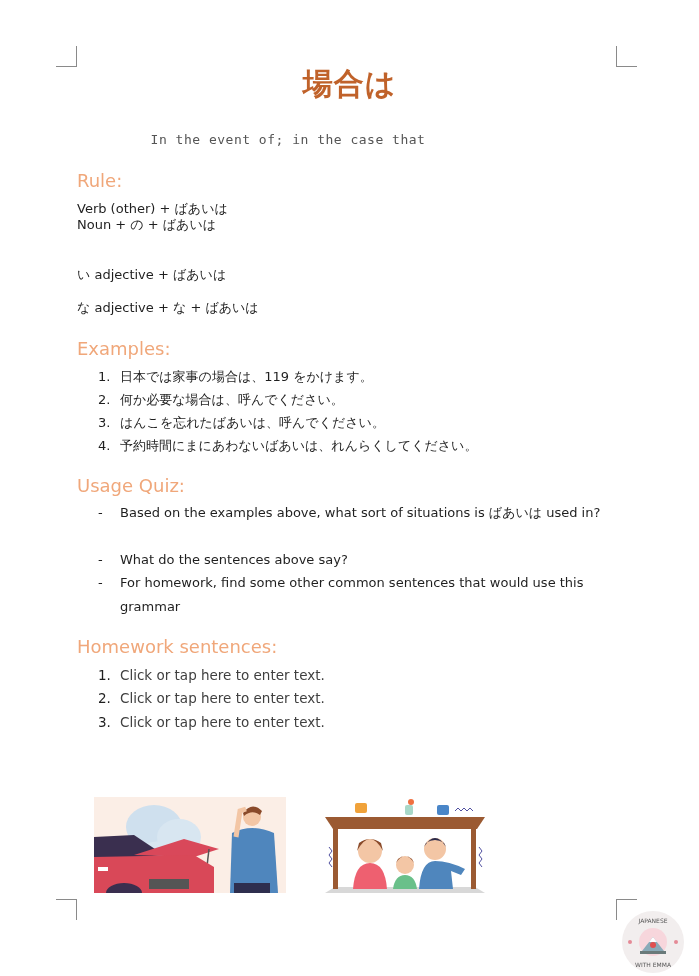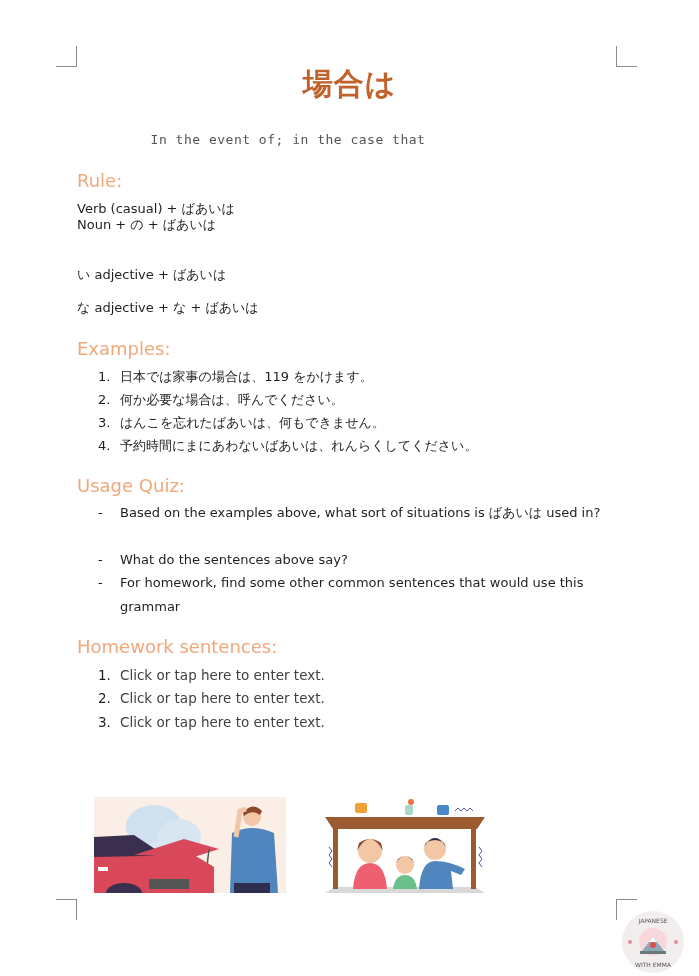--- a/index.html
+++ b/index.html
@@ -41,34 +41,34 @@
 <div class="corner tr"></div>
 <div class="corner bl"></div>
 <div class="corner br"></div>
 
 <div class="title-block">
   <div class="title">場合は</div>
 </div>
 <div class="subtitle">In the event of; in the case that</div>
 
 <div class="heading" style="top:170px;">Rule:</div>
-<div class="rule-line" style="top:200px;">Verb (casual) + ばあいは</div>
+<div class="rule-line" style="top:200px;">Verb (other) + ばあいは</div>
 <div class="rule-line" style="top:216px;">Noun + の  +  ばあいは</div>
 <div class="rule-line" style="top:266px;">い adjective + ばあいは</div>
 <div class="rule-line" style="top:299px;">な adjective + な + ばあいは</div>
 
 <div class="heading" style="top:338px;">Examples:</div>
 <div class="ex-line" style="top:368px;">
   <span class="ex-num">1.</span><span>日本では家事の場合は、119 をかけます。</span>
 </div>
 <div class="ex-line" style="top:391px;">
   <span class="ex-num">2.</span><span>何か必要な場合は、呼んでください。</span>
 </div>
 <div class="ex-line" style="top:414px;">
-  <span class="ex-num">3.</span><span>はんこを忘れたばあいは、何もできません。</span>
+  <span class="ex-num">3.</span><span>はんこを忘れたばあいは、呼んでください。</span>
 </div>
 <div class="ex-line" style="top:437px;">
   <span class="ex-num">4.</span><span>予約時間にまにあわないばあいは、れんらくしてください。</span>
 </div>
 
 <div class="heading" style="top:475px;">Usage Quiz:</div>
 <div class="quiz-item" style="top:501px;">
   <span class="quiz-dash">-</span>
   <span class="quiz-text">Based on the examples above, what sort of situations is ばあいは used in?</span>
 </div>

